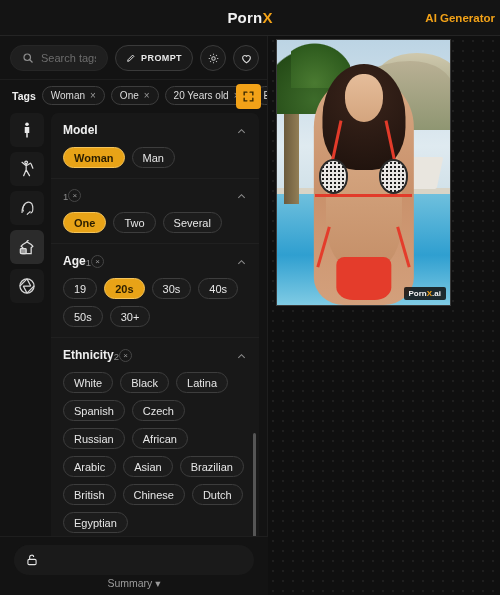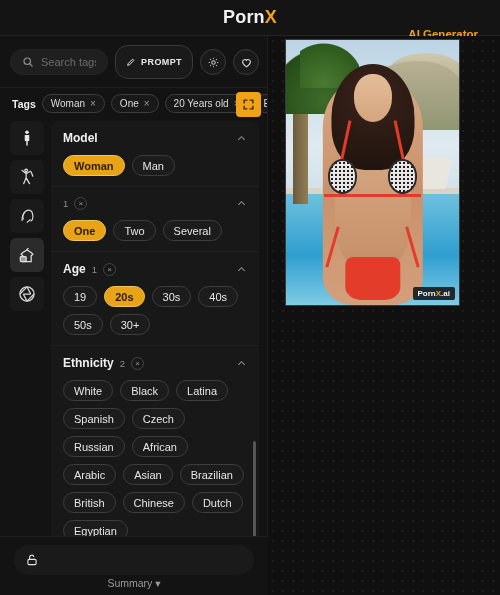--- a/index.html
+++ b/index.html
@@ -12,25 +12,25 @@
   body { position: relative; }
 
   
   .header {
     height: 36px;
     background: #141414;
     display: flex; align-items: center; justify-content: center;
     position: relative;
     border-bottom: 1px solid #242424;
   }
-  .logo { font-size: 18px; font-weight: bold; color: #f1f1f1; letter-spacing: .2px; }
+  .logo { font-size: 15px; font-weight: bold; color: #f1f1f1; letter-spacing: .2px; }
   .logo .x { color: #f2a218; }
   .ai-gen {
-    position: absolute; right: 22px; top: 50%; transform: translateY(-50%);
-    color: #f2a218; font-size: 11.5px; font-weight: bold; margin-top: 16px;
+    position: absolute; right: 5px; top: 50%; transform: translateY(-50%);
+    color: #f2a218; font-size: 11.5px; font-weight: bold;
   }
 
   
   .body-wrap { display: flex; height: 559px; }
 
   .left-panel {
     width: 268px; height: 559px;
     background: #131313;
     position: relative;
     border-right: 1px solid #1e1e1e;
@@ -50,21 +50,21 @@
     border: 1px solid #262626;
   }
   .search-box input {
     background: transparent; border: none; outline: none;
     color: #d8d8d8; font-size: 11px; width: 100%;
     font-family: "Liberation Sans", sans-serif;
   }
   .search-box input::placeholder { color: #6d6d6d; }
   .icon-svg { display: block; }
   .prompt-btn {
-    height: 34px; border-radius: 13px;
+    height: 26px; border-radius: 13px;
     border: 1px solid #3a3a3a; background: #1a1a1a;
     display: flex; align-items: center; gap: 5px;
     padding: 0 10px; color: #e8e8e8;
     font-size: 9px; font-weight: bold; letter-spacing: .4px;
     cursor: pointer;
   }
   .round-btn {
     width: 26px; height: 26px; border-radius: 50%;
     border: 1px solid #3a3a3a; background: #1a1a1a;
     display: flex; align-items: center; justify-content: center;
@@ -115,21 +115,21 @@
     background: #181818; border-radius: 7px;
     overflow: hidden; position: relative;
     display: flex; flex-direction: column;
   }
   .options-scroll {
     overflow: hidden; flex: 1;
     padding: 0 0 0 0;
   }
   .section { padding: 10px 12px 10px 12px; border-bottom: 1px solid #202020; }
   .section-head {
-    display: flex; align-items: center; gap: 6px;
+    display: flex; align-items: flex-end; 
     margin-bottom: 10px;
   }
   .section-title { color: #f0f0f0; font-size: 12px; font-weight: bold; }
   .count-badge { color: #8e8e8e; font-size: 9.5px; }
   .clear-x {
     width: 13px; height: 13px; border-radius: 50%;
     border: 1px solid #454545; color: #9a9a9a;
     font-size: 8px; display: flex; align-items: center; justify-content: center;
     cursor: pointer;
   }
@@ -184,21 +184,21 @@
   }
 
   
   .right-panel {
     flex: 1; position: relative;
     background-color: #101010;
     background-image: radial-gradient(#1f1f1f 1px, transparent 1px);
     background-size: 10px 10px;
   }
   .preview-frame {
-    position: absolute; left: 17px; top: 3px;
+    position: absolute; left: 8px; top: 3px;
     width: 175px; height: 267px;
     background: #2b2b2b;
     border: 1px solid #3a3a3a;
     overflow: hidden;
   }
   .photo { position: absolute; inset: 0; }
   .sky { position: absolute; inset: 0; background: linear-gradient(#bcd4e4, #dfeaf0 40%, #cfe0e8 60%, #9ec6d8); }
   .hill { position: absolute; left: 40%; top: 8%; width: 62%; height: 26%;
           background: linear-gradient(#b9b094, #8f9672); border-radius: 60% 40% 0 0; }
   .hill2 { position: absolute; left: 58%; top: 5%; width: 46%; height: 18%;

